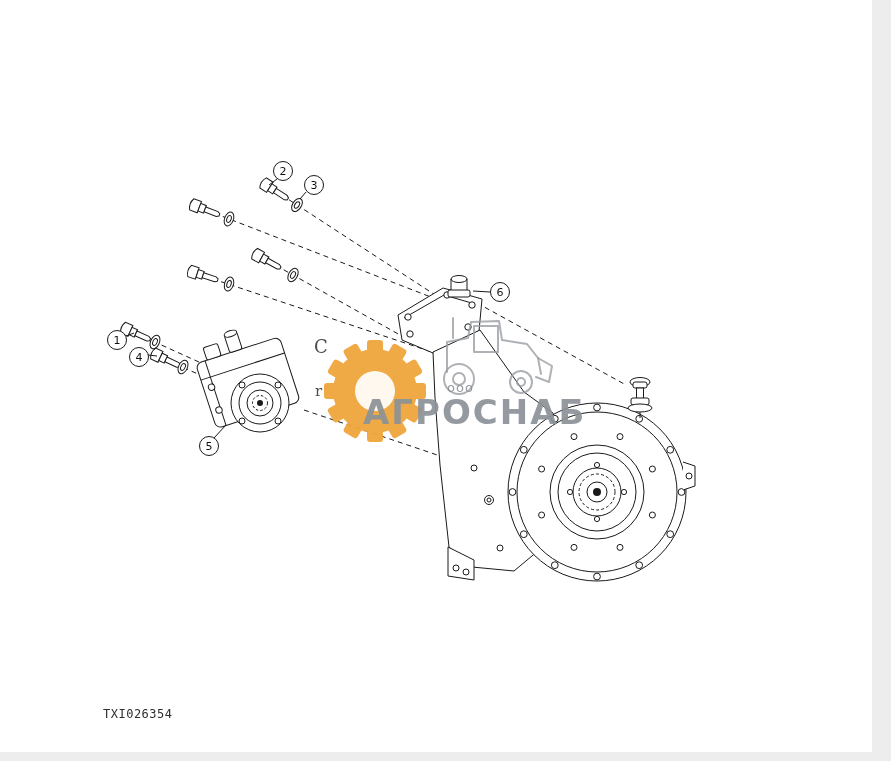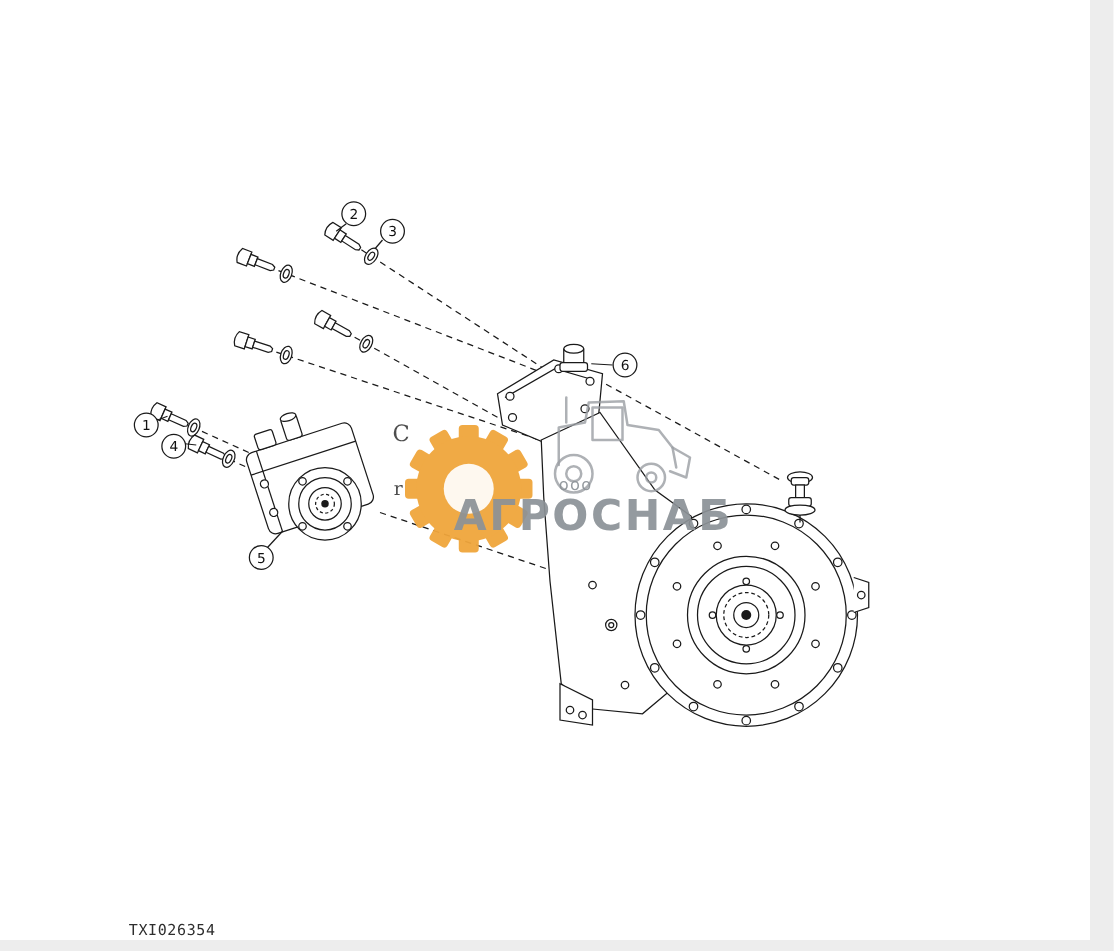--- a/index.html
+++ b/index.html
@@ -1,20 +1,20 @@
 <!DOCTYPE html>
 <html lang="ru"><head>
 <meta charset="utf-8">
 <style>
   html,body{margin:0;padding:0;background:#fff;}
   .page{position:relative;width:891px;height:761px;background:#fff;overflow:hidden;
         font-family:"DejaVu Sans",sans-serif;}
   .margin-right{position:absolute;top:0;right:0;width:19px;height:761px;background:#ededed;}
   .margin-bottom{position:absolute;left:0;bottom:0;width:891px;height:9px;background:#ededed;}
-  .part-code{position:absolute;left:103px;top:737px;font-family:"DejaVu Sans Mono",monospace;
+  .part-code{position:absolute;left:103px;top:707px;font-family:"DejaVu Sans Mono",monospace;
              font-size:12px;letter-spacing:.5px;color:#2e2e2e;}
   svg{position:absolute;left:0;top:0;}
   .ln{stroke:#1a1a1a;stroke-width:1;fill:none;}
   .fw{stroke:#1a1a1a;stroke-width:1;fill:#fff;}
   .dash{stroke:#1a1a1a;stroke-width:1;fill:none;stroke-dasharray:5 4;}
   .callout-num{font-size:11px;fill:#111;text-anchor:middle;font-family:"DejaVu Sans",sans-serif;}
   .stray{fill:#4d4d4d;font-family:"DejaVu Serif",serif;}
   .wm-line{stroke:#9a9ea2;stroke-width:2;fill:none;opacity:.8;stroke-linejoin:round;stroke-linecap:round;}
   .wm-title{font-size:34px;font-weight:bold;letter-spacing:2px;opacity:.92;
             font-family:"DejaVu Sans",sans-serif;}

